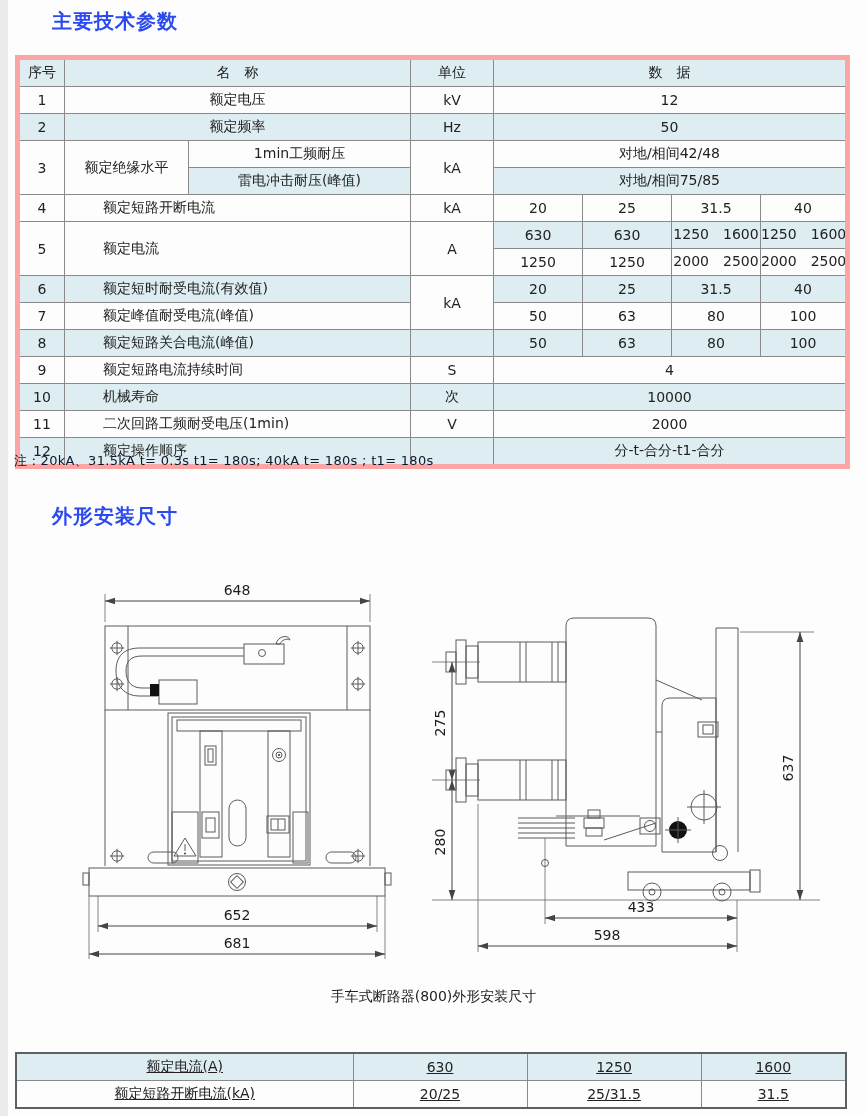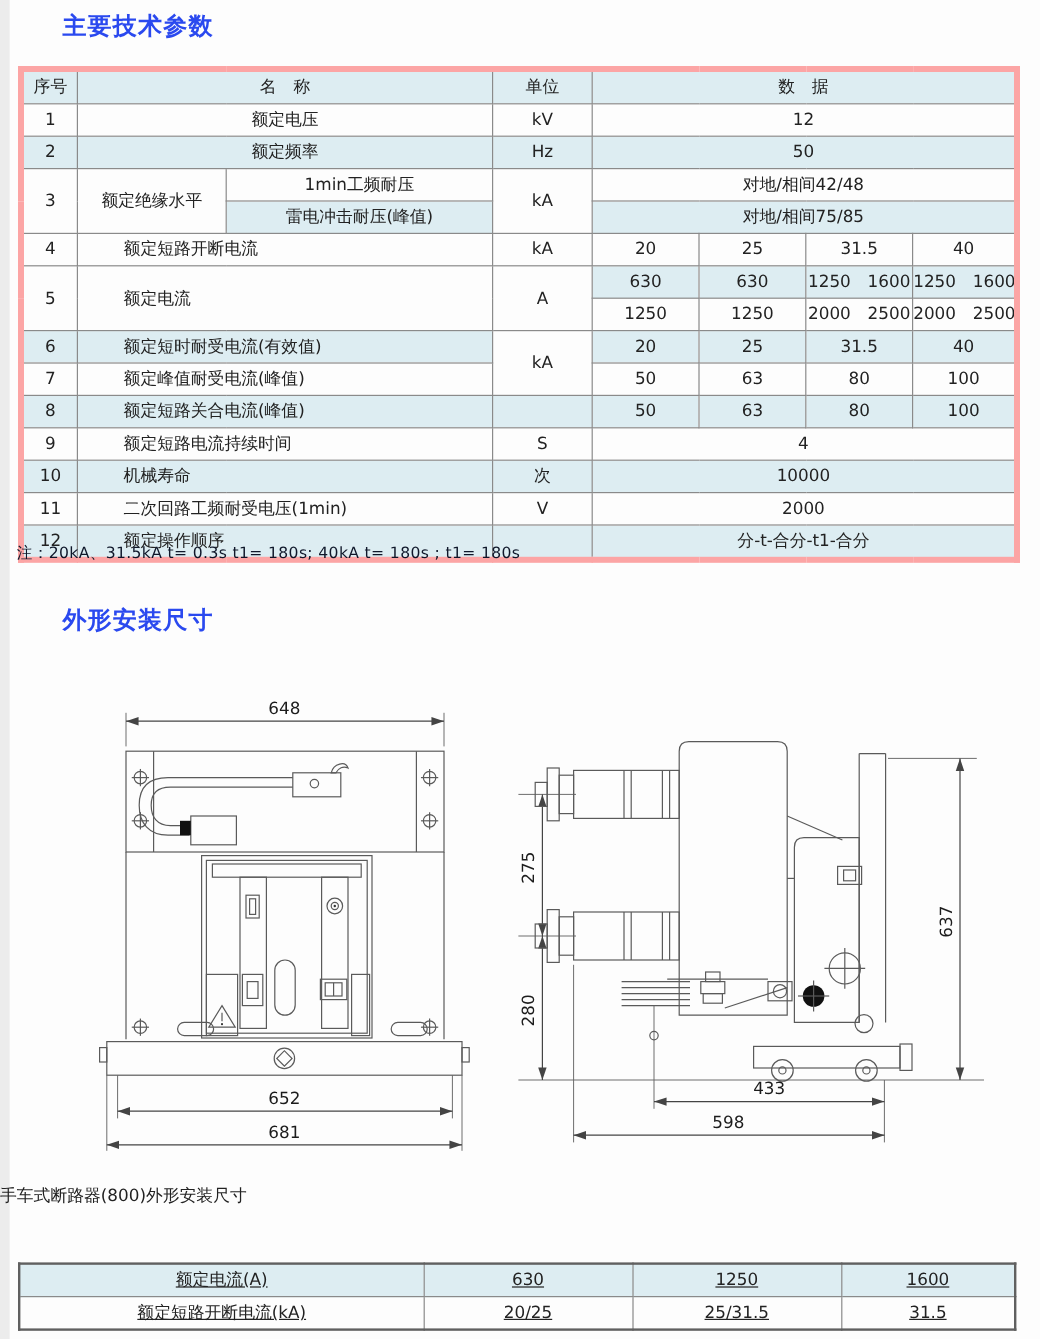--- a/index.html
+++ b/index.html
@@ -7,21 +7,21 @@
   .page{position:relative;width:867px;height:1116px;background:#fdfdfd;overflow:hidden;}
   .edge{position:absolute;left:0;top:0;width:8px;height:1116px;background:#ececec;}
   .sec-title{position:absolute;left:14px;font-size:20px;font-weight:bold;color:#2a49ef;letter-spacing:1px;margin-left:38px;}
   #t1{position:absolute;left:15px;top:55px;width:830px;border-collapse:collapse;table-layout:fixed;
       font-size:14px;border:5px solid #fca5a5;}
   #t1 td{border:1px solid #8a8a8a;height:26px;text-align:center;vertical-align:middle;padding:0;
          overflow:hidden;white-space:nowrap;}
   #t1 td.left{text-align:left;padding-left:38px;}
   .tint{background:#ddedf2;}
   .note{position:absolute;left:14px;top:452px;font-size:13px;color:#0f172a;letter-spacing:0.3px;}
-  .caption{position:absolute;left:0;top:988px;width:867px;font-size:14px;color:#222;}
+  .caption{position:absolute;left:0;top:988px;width:867px;text-align:center;font-size:14px;color:#222;}
   #t2{position:absolute;left:15px;top:1052px;width:830px;border-collapse:collapse;table-layout:fixed;
       font-size:14px;border:2px solid #606060;text-decoration:underline;}
   #t2 td{border:1px solid #8a8a8a;height:26px;text-align:center;vertical-align:middle;padding:0;}
   svg{position:absolute;left:0;top:560px;}
   .th{stroke:#5a5a5a;fill:none;stroke-width:1;}
   .dl{stroke:#444;fill:none;stroke-width:1;marker-start:url(#ah);marker-end:url(#ah);}
   .xl{stroke:#666;fill:none;stroke-width:0.8;}
   .dt{font-size:14px;fill:#1c1c1c;}
 </style>
 </head>

